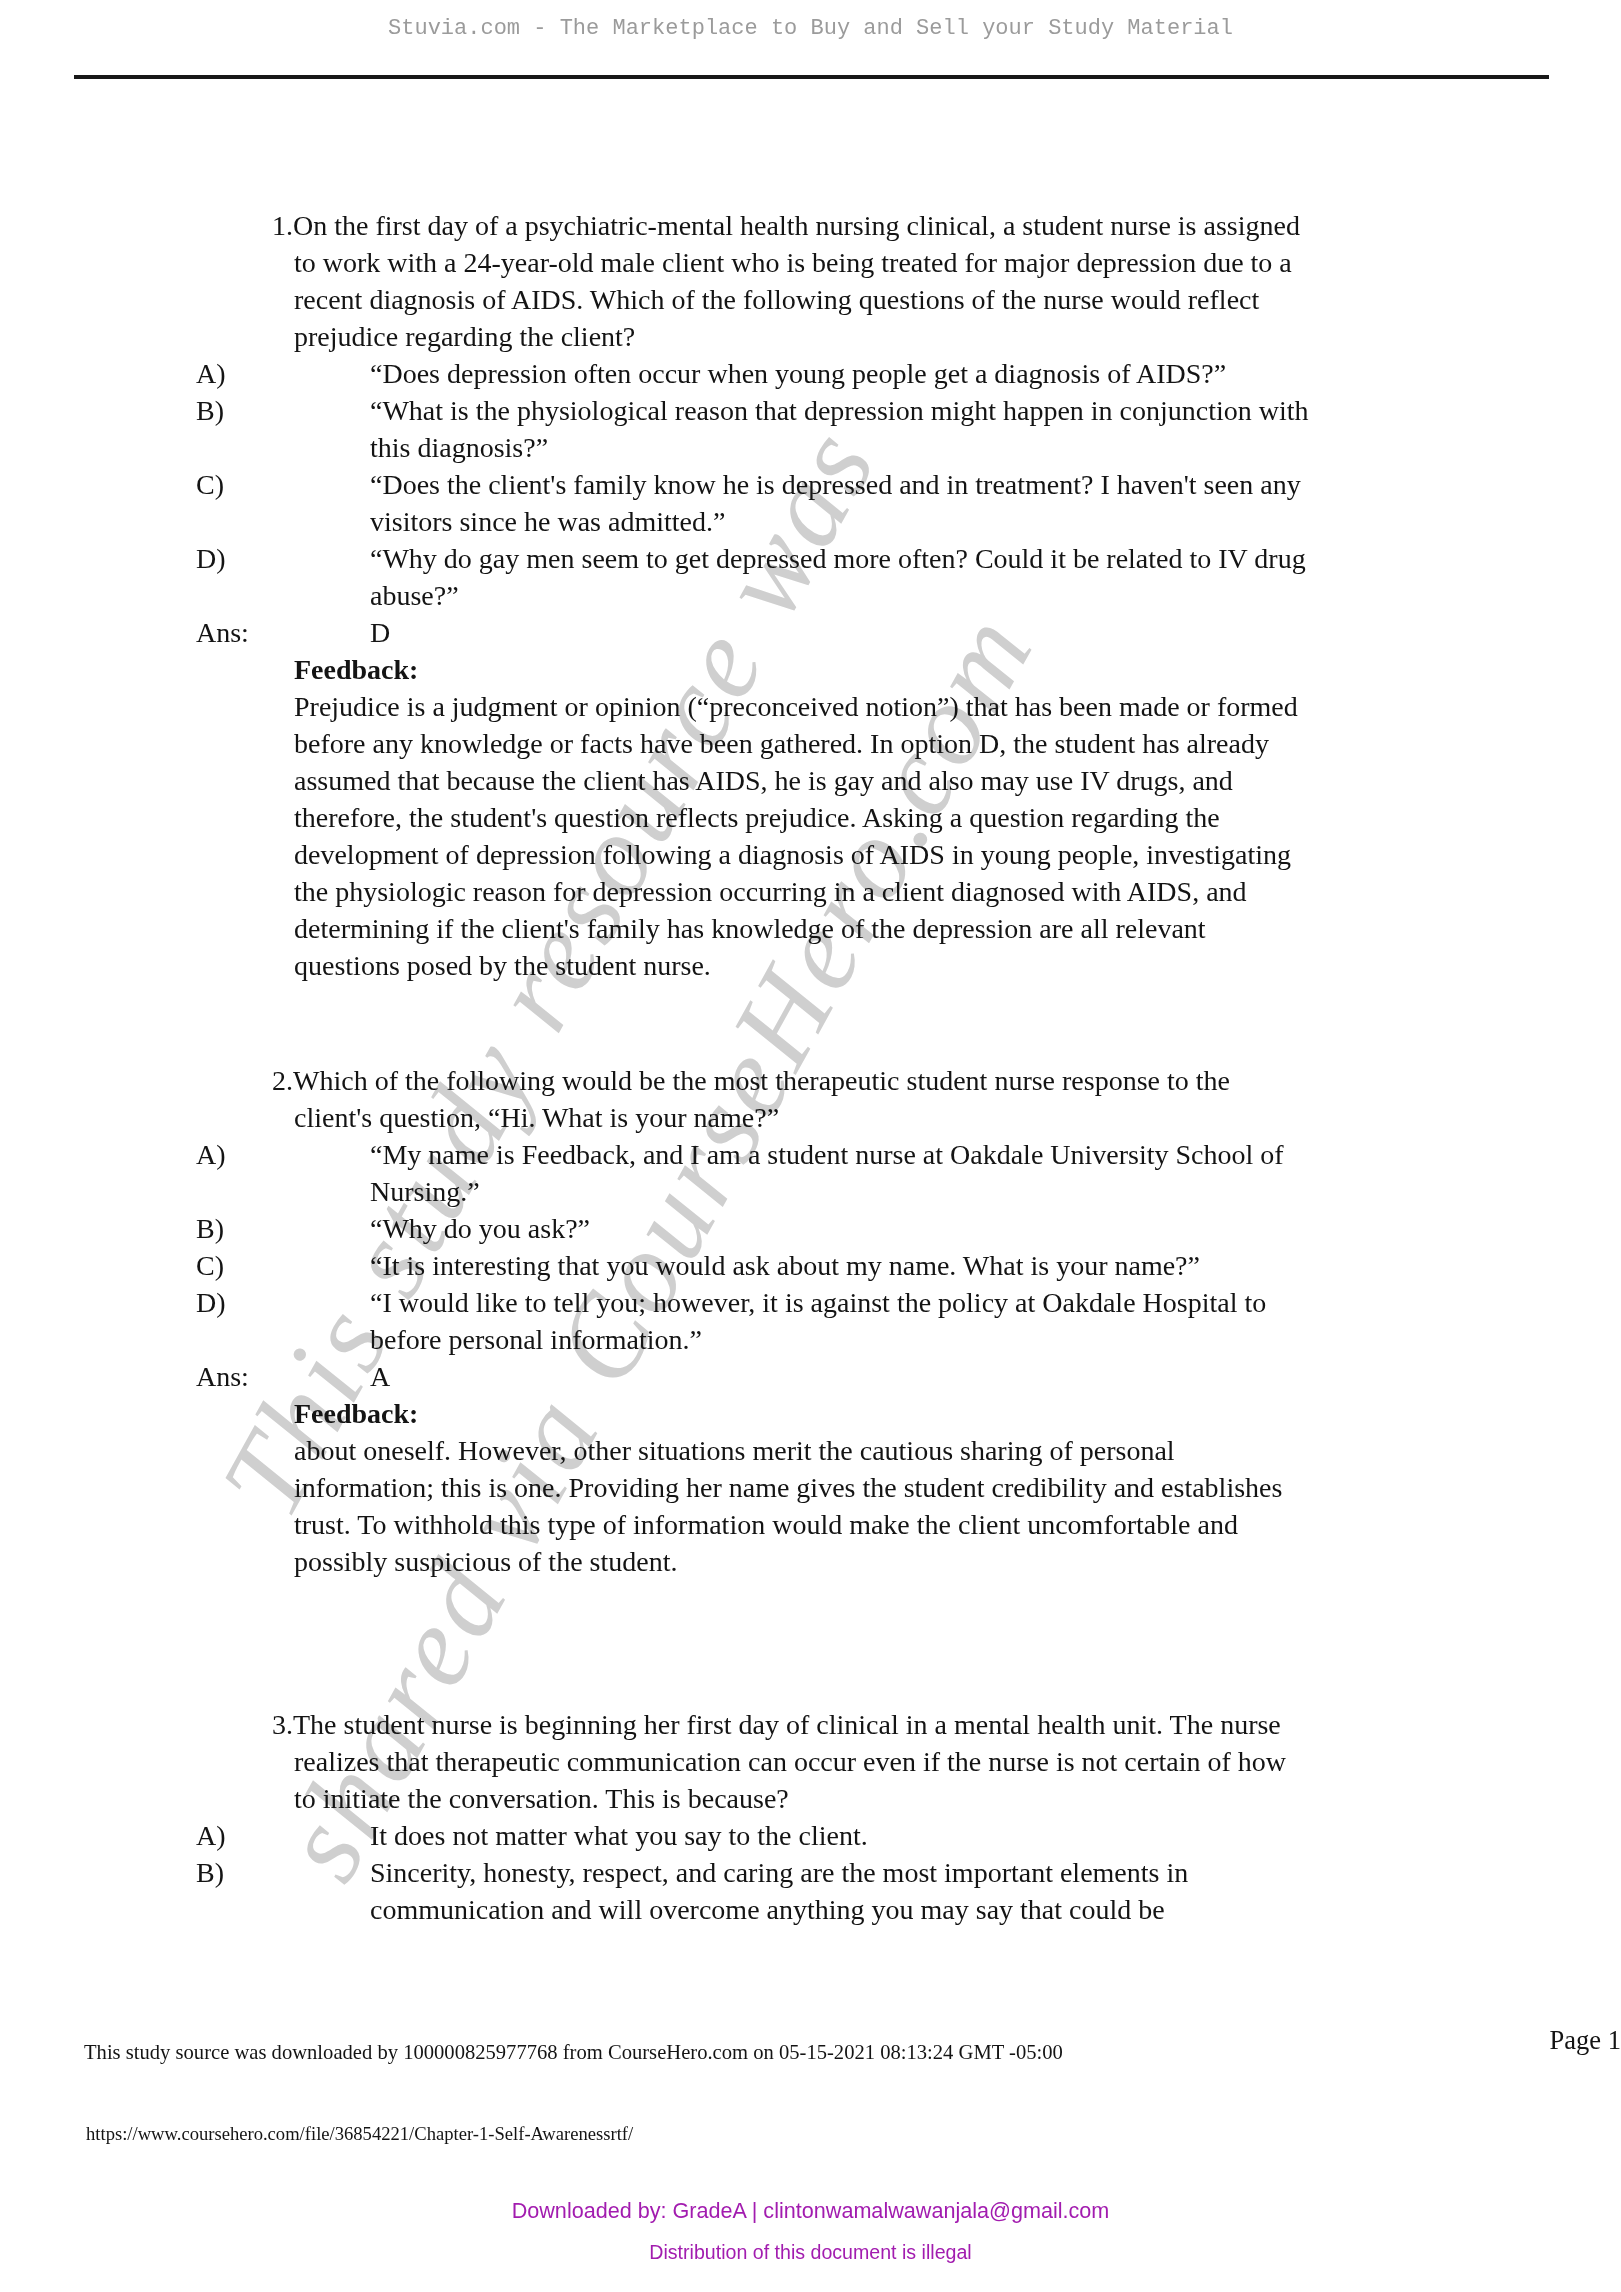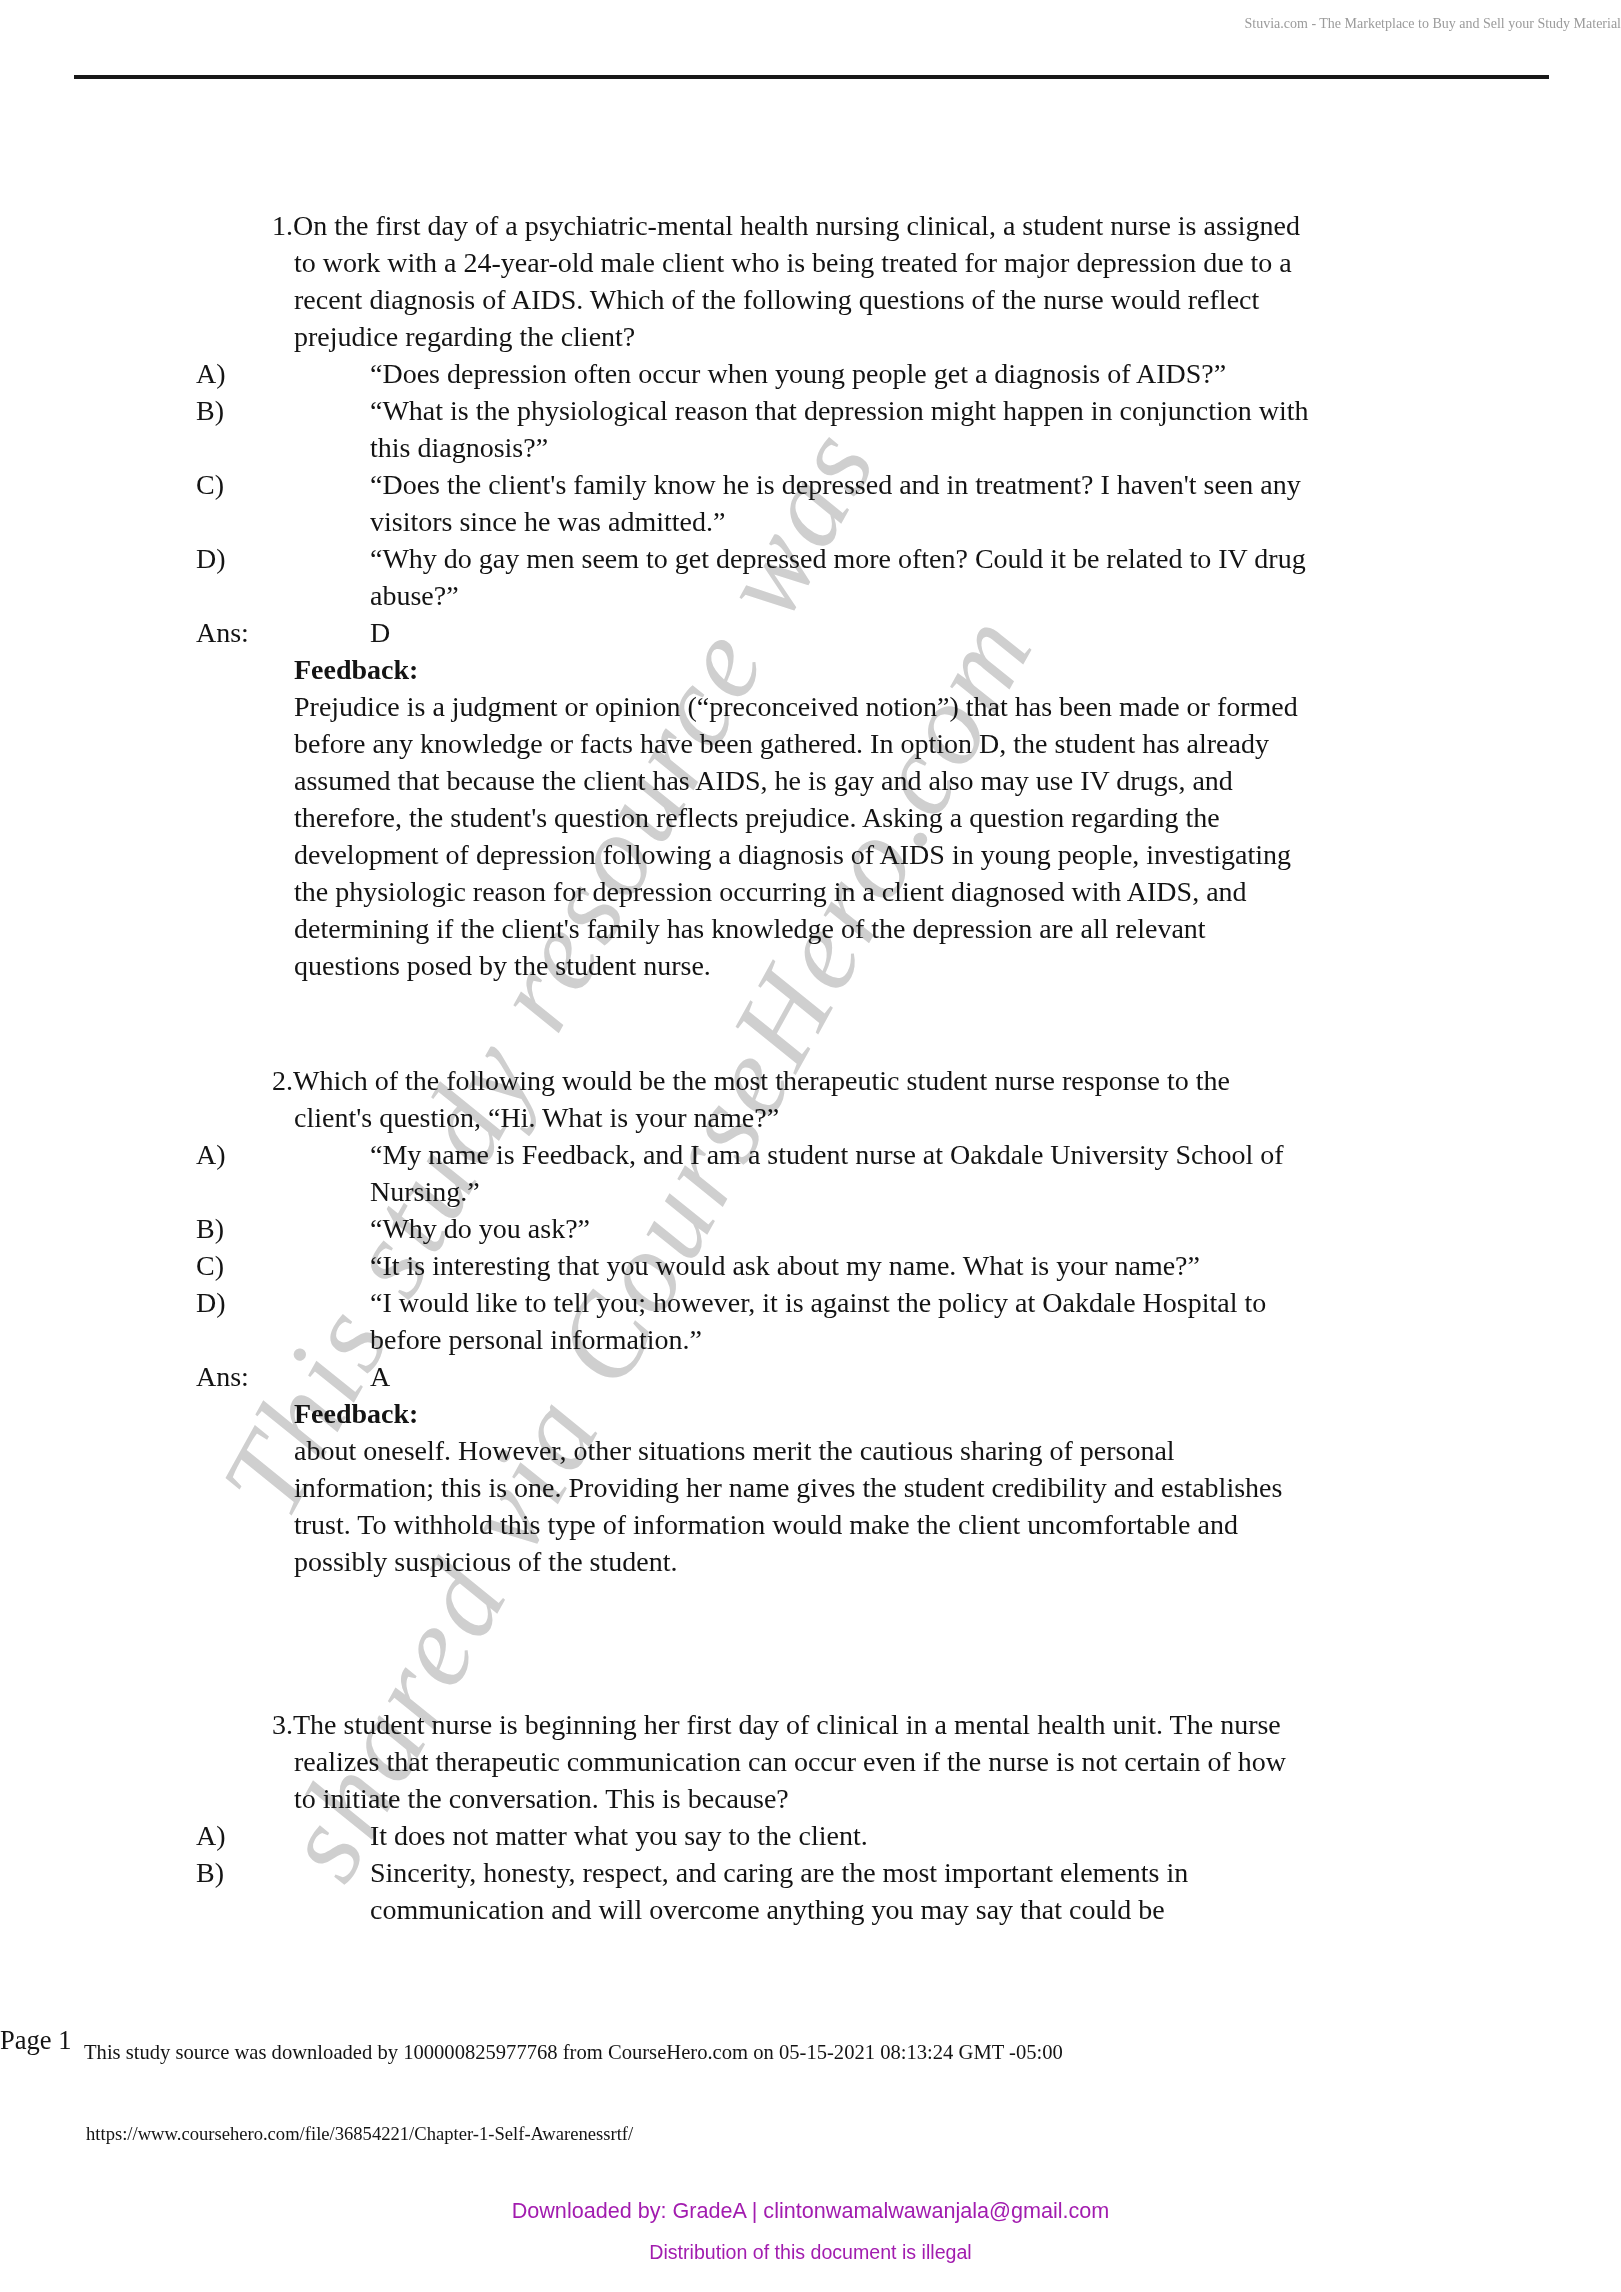--- a/index.html
+++ b/index.html
@@ -7,23 +7,23 @@
     position:relative;
     width:1621px;height:2293px;
     background:#ffffff;
     overflow:hidden;
     font-family:"Liberation Serif", serif;
     color:#141414;
   }
   
   .site-header{
     position:absolute;top:15.7px;left:0;width:100%;
-    text-align:right;
-    font-family:Liberation Serif, serif;
-    font-size:14px;color:#9b9b9b;
+    text-align:center;
+    font-family:Liberation Mono, monospace;
+    font-size:22px;color:#9b9b9b;
   }
   .rule{
     position:absolute;top:75px;left:74px;width:1475px;height:3.9px;
     background:#181818;
   }
   
   .wm{
     position:absolute;z-index:0;
     font-style:italic;
     font-size:116px;
@@ -44,21 +44,21 @@
   }
   .q-first{margin-left:272px;}
   .q-cont{margin-left:294px;}
   .opt-line{margin-left:370px;position:relative;}
   .letter{position:absolute;left:-174px;top:0;}
   .fb-head{margin-left:294px;font-weight:bold;}
   .fb-line{margin-left:294px;}
   
   .page-number{
     position:absolute;top:2025px;left:0;width:100%;
-    text-align:left;font-size:26.5px;z-index:2;
+    text-align:right;font-size:26.5px;z-index:2;
   }
   .download-note{
     position:absolute;top:2041px;left:84px;
     font-size:20.6px;z-index:1;
   }
   .source-url{
     position:absolute;top:2123px;left:86px;
     font-size:18.6px;
   }
   .gray-note{

